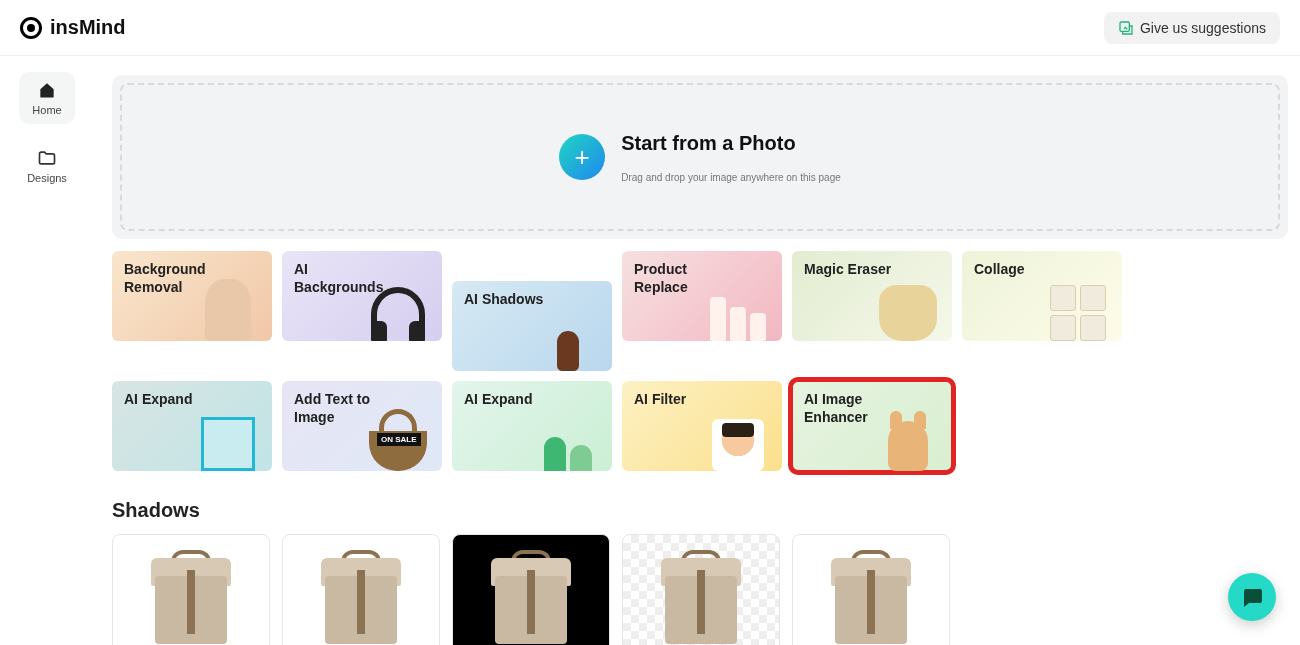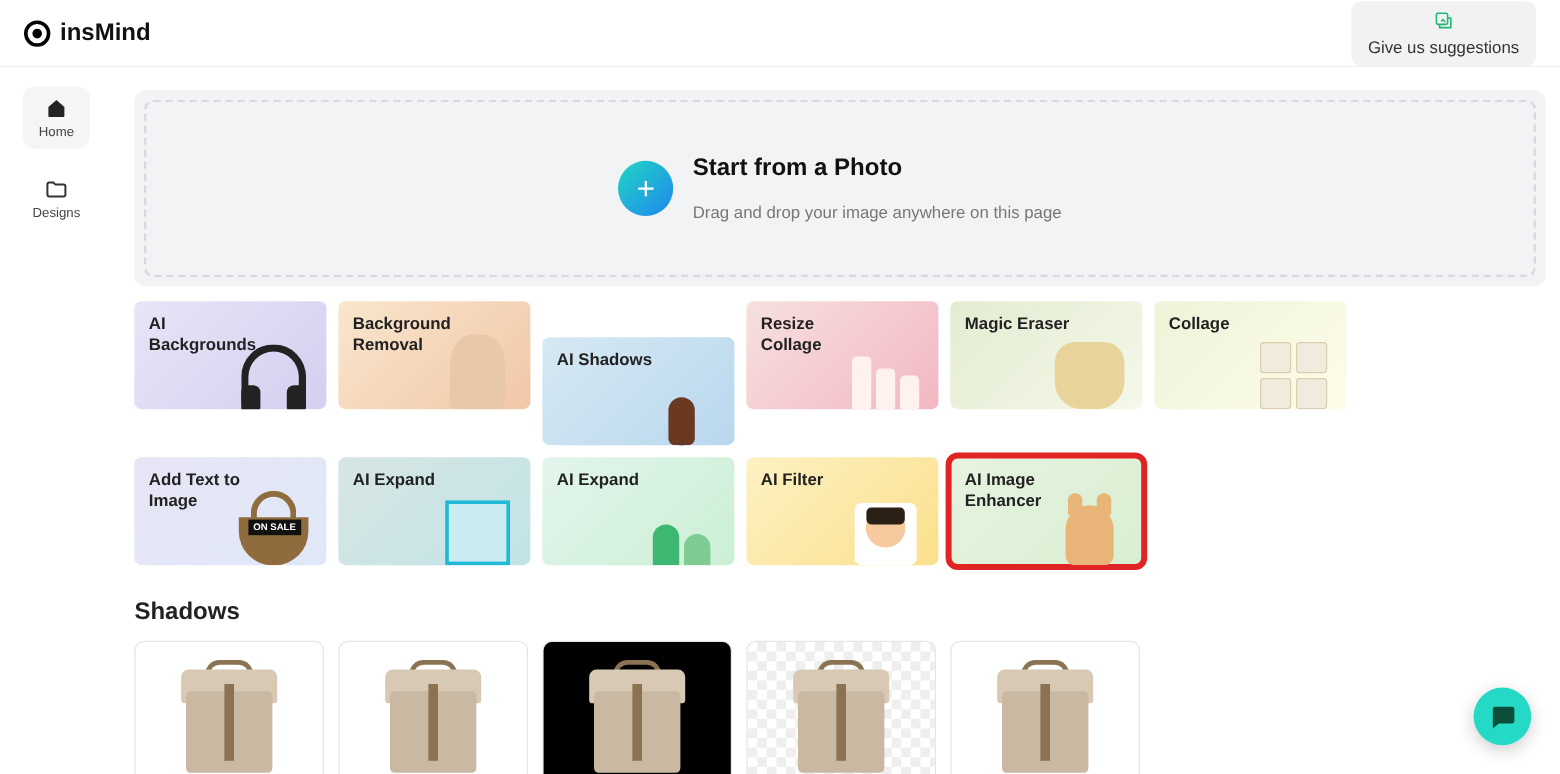--- a/index.html
+++ b/index.html
@@ -4,39 +4,39 @@
   <style>
     * { margin: 0; padding: 0; box-sizing: border-box; }
     body { font-family: -apple-system, BlinkMacSystemFont, 'Segoe UI', sans-serif; background: #fff; width: 1300px; height: 645px; overflow: hidden; position: relative; }
 
     
     .header { display: flex; justify-content: space-between; align-items: center; padding: 12px 20px; border-bottom: 1px solid #eee; height: 56px; }
     .logo { display: flex; align-items: center; gap: 8px; }
     .logo-icon { width: 22px; height: 22px; border-radius: 50%; border: 3px solid #000; position: relative; }
     .logo-icon::after { content: ''; position: absolute; top: 4px; left: 4px; width: 8px; height: 8px; border-radius: 50%; background: #000; }
     .logo-text { font-size: 20px; font-weight: 700; color: #111; }
-    .suggestions-btn { display: flex; align-items: center; gap: 6px; background: #f2f2f2; border: none; border-radius: 8px; padding: 8px 14px; font-size: 14px; font-weight: 500; cursor: pointer; color: #333; flex-direction: column; }
+    .suggestions-btn { display: flex; align-items: center; gap: 6px; background: #f2f2f2; border: none; border-radius: 8px; padding: 8px 14px; font-size: 14px; font-weight: 500; cursor: pointer; color: #333; }
     .suggestions-btn svg { width: 16px; height: 16px; }
 
     
     .sidebar { position: absolute; left: 11px; top: 56px; width: 72px; padding: 16px 8px; display: flex; flex-direction: column; gap: 16px; }
     .nav-item { display: flex; flex-direction: column; align-items: center; gap: 4px; padding: 8px 4px; border-radius: 10px; cursor: pointer; }
     .nav-item.active { background: #f4f5f5; }
     .nav-item-label { font-size: 11px; color: #444; }
     .nav-icon { width: 20px; height: 20px; }
 
     
     .main { position: absolute; left: 112px; top: 75px; right: 12px; }
 
     
     .upload-zone { background: #f2f3f4; border-radius: 10px; padding: 8px; margin-bottom: 12px; }
     .upload-inner { border: 2px dashed #d7d9de; border-radius: 8px; height: 148px; display: flex; align-items: center; justify-content: center; gap: 16px; }
     .upload-icon { width: 46px; height: 46px; border-radius: 50%; background: linear-gradient(135deg, #20d6c2, #1f87ef); display: flex; align-items: center; justify-content: center; color: #fff; font-size: 26px; font-weight: 300; }
     .upload-text h2 { font-size: 20px; font-weight: 700; color: #111; margin-bottom: 2px; }
-    .upload-text p { font-size: 14px; color: #777; margin-top: 17px; }
+    .upload-text p { font-size: 10px; color: #777; margin-top: 17px; }
 
     
     .tools-grid { display: flex; flex-wrap: wrap; gap: 10px; margin-bottom: 28px; }
     .tool-card { width: 160px; height: 90px; border-radius: 6px; padding: 10px 12px; position: relative; overflow: hidden; cursor: pointer; }
     .tool-card.highlighted { outline: 5px solid #e02424; outline-offset: -1px; }
     .tool-title { font-size: 14px; font-weight: 600; color: #222; line-height: 1.25; max-width: 95px; position: relative; z-index: 2; }
     .tool-thumb { position: absolute; right: 4px; bottom: 0; width: 80px; height: 72px; display:flex; align-items:flex-end; justify-content:center; }
 
     .bg-removal   { background: linear-gradient(135deg,#f9e6cd,#f1c7a7); }
     .bg-backgrounds{ background: linear-gradient(135deg,#e9e4f7,#d5cef0); }
@@ -128,40 +128,40 @@
     <div class="upload-inner">
       <div class="upload-icon">+</div>
       <div class="upload-text">
         <h2>Start from a Photo</h2>
         <p>Drag and drop your image anywhere on this page</p>
       </div>
     </div>
   </div>
 
   <div class="tools-grid">
+    <div class="tool-card bg-removal">
+      <div class="tool-title">Background Removal</div>
+      <div class="tool-thumb">
+          <div style="width:46px;height:62px;background:#e8c8a8;border-radius:40% 40% 10% 10%;"></div>
+        </div>
+    </div>
     <div class="tool-card bg-backgrounds">
       <div class="tool-title">AI Backgrounds</div>
       <div class="tool-thumb">
           <div class="headphones"></div>
         </div>
     </div>
-    <div class="tool-card bg-removal">
-      <div class="tool-title">Background Removal</div>
-      <div class="tool-thumb">
-          <div style="width:46px;height:62px;background:#e8c8a8;border-radius:40% 40% 10% 10%;"></div>
-        </div>
-    </div>
     <div class="tool-card bg-shadows">
       <div class="tool-title">AI Shadows</div>
       <div class="tool-thumb">
           <div class="chair"></div>
         </div>
     </div>
     <div class="tool-card bg-collage">
-      <div class="tool-title">Resize Collage</div>
+      <div class="tool-title">Product Replace</div>
       <div class="tool-thumb">
           <div class="bottles">
             <div class="bottle" style="height:44px;"></div>
             <div class="bottle" style="height:34px;"></div>
             <div class="bottle" style="height:28px;"></div>
           </div>
         </div>
     </div>
     <div class="tool-card bg-eraser">
       <div class="tool-title">Magic Eraser</div>
@@ -173,32 +173,32 @@
       <div class="tool-title">Collage</div>
       <div class="tool-thumb">
           <div class="grid-resize">
             <div></div>
             <div></div>
             <div></div>
             <div></div>
           </div>
         </div>
     </div>
+    <div class="tool-card bg-expand">
+      <div class="tool-title">AI Expand</div>
+      <div class="tool-thumb">
+          <div class="expand-frame"></div>
+        </div>
+    </div>
     <div class="tool-card bg-addtext">
       <div class="tool-title">Add Text to Image</div>
       <div class="tool-thumb">
           <div class="basket">
             <span class="onsale">ON SALE</span>
           </div>
-        </div>
-    </div>
-    <div class="tool-card bg-expand">
-      <div class="tool-title">AI Expand</div>
-      <div class="tool-thumb">
-          <div class="expand-frame"></div>
         </div>
     </div>
     <div class="tool-card bg-replace">
       <div class="tool-title">AI Expand</div>
       <div class="tool-thumb">
           <div class="plants">
             <div class="plant"></div>
             <div class="plant" style="height:26px;background:#7ecb93;"></div>
           </div>
         </div>

